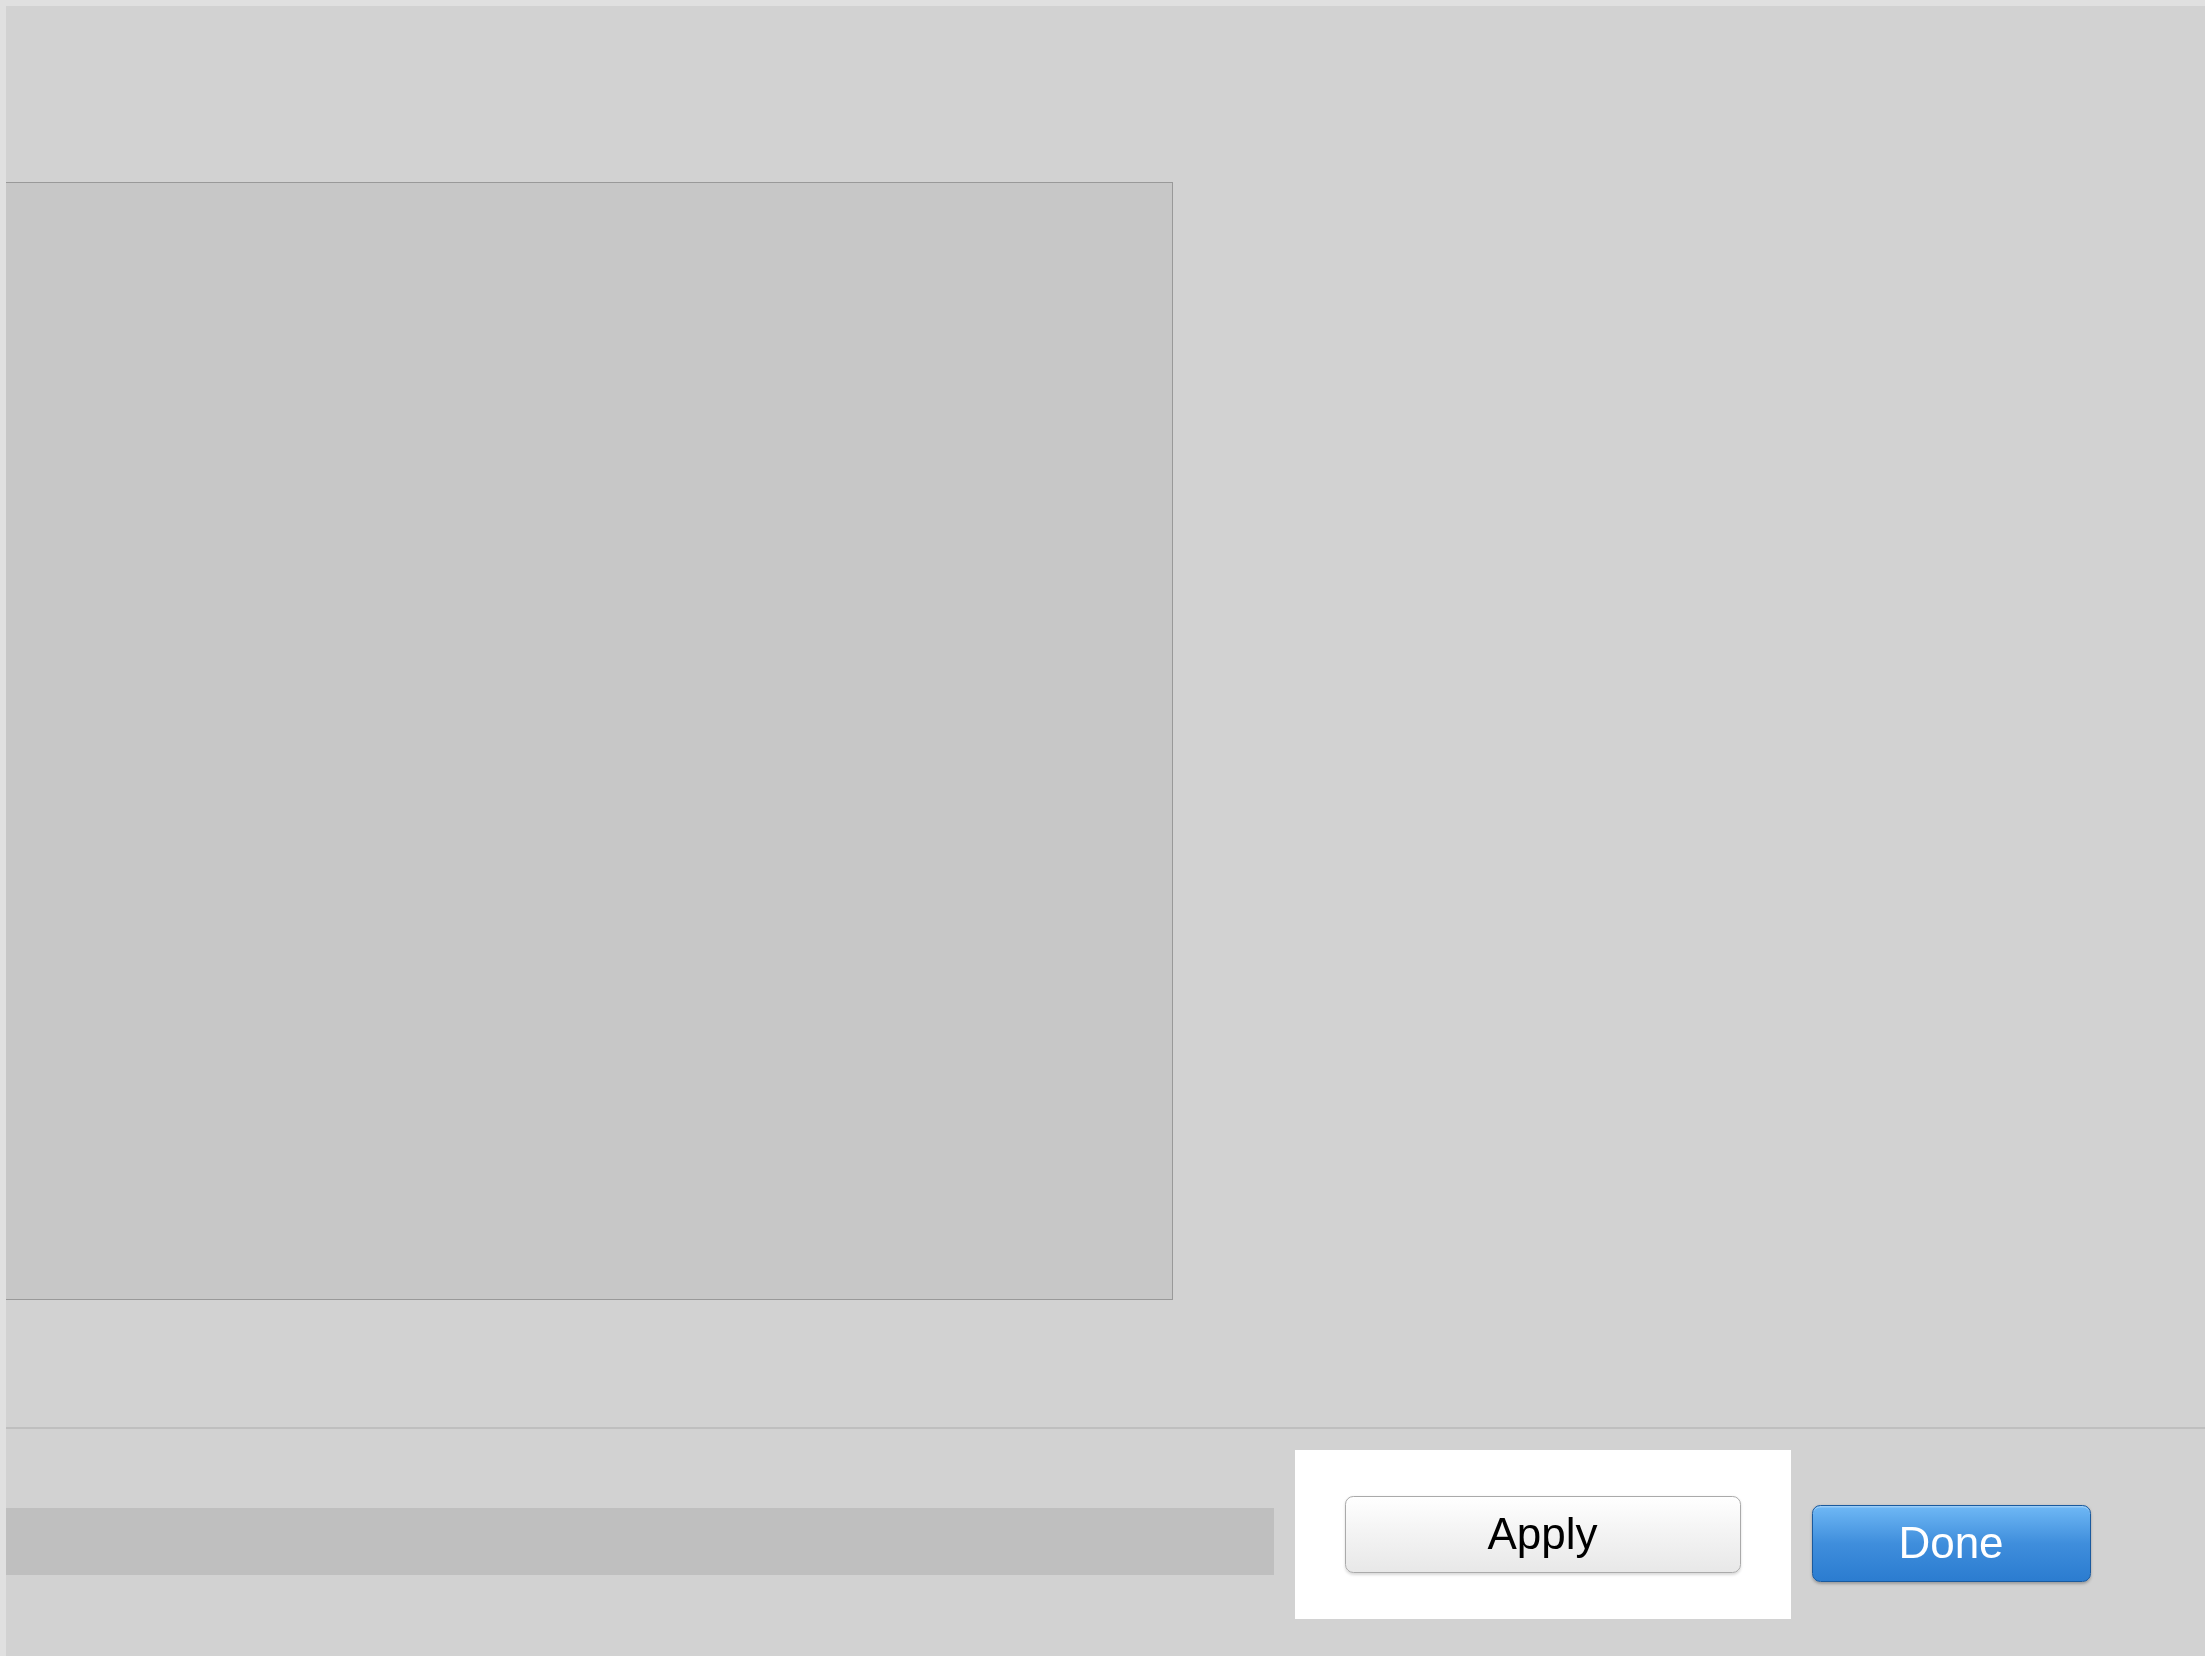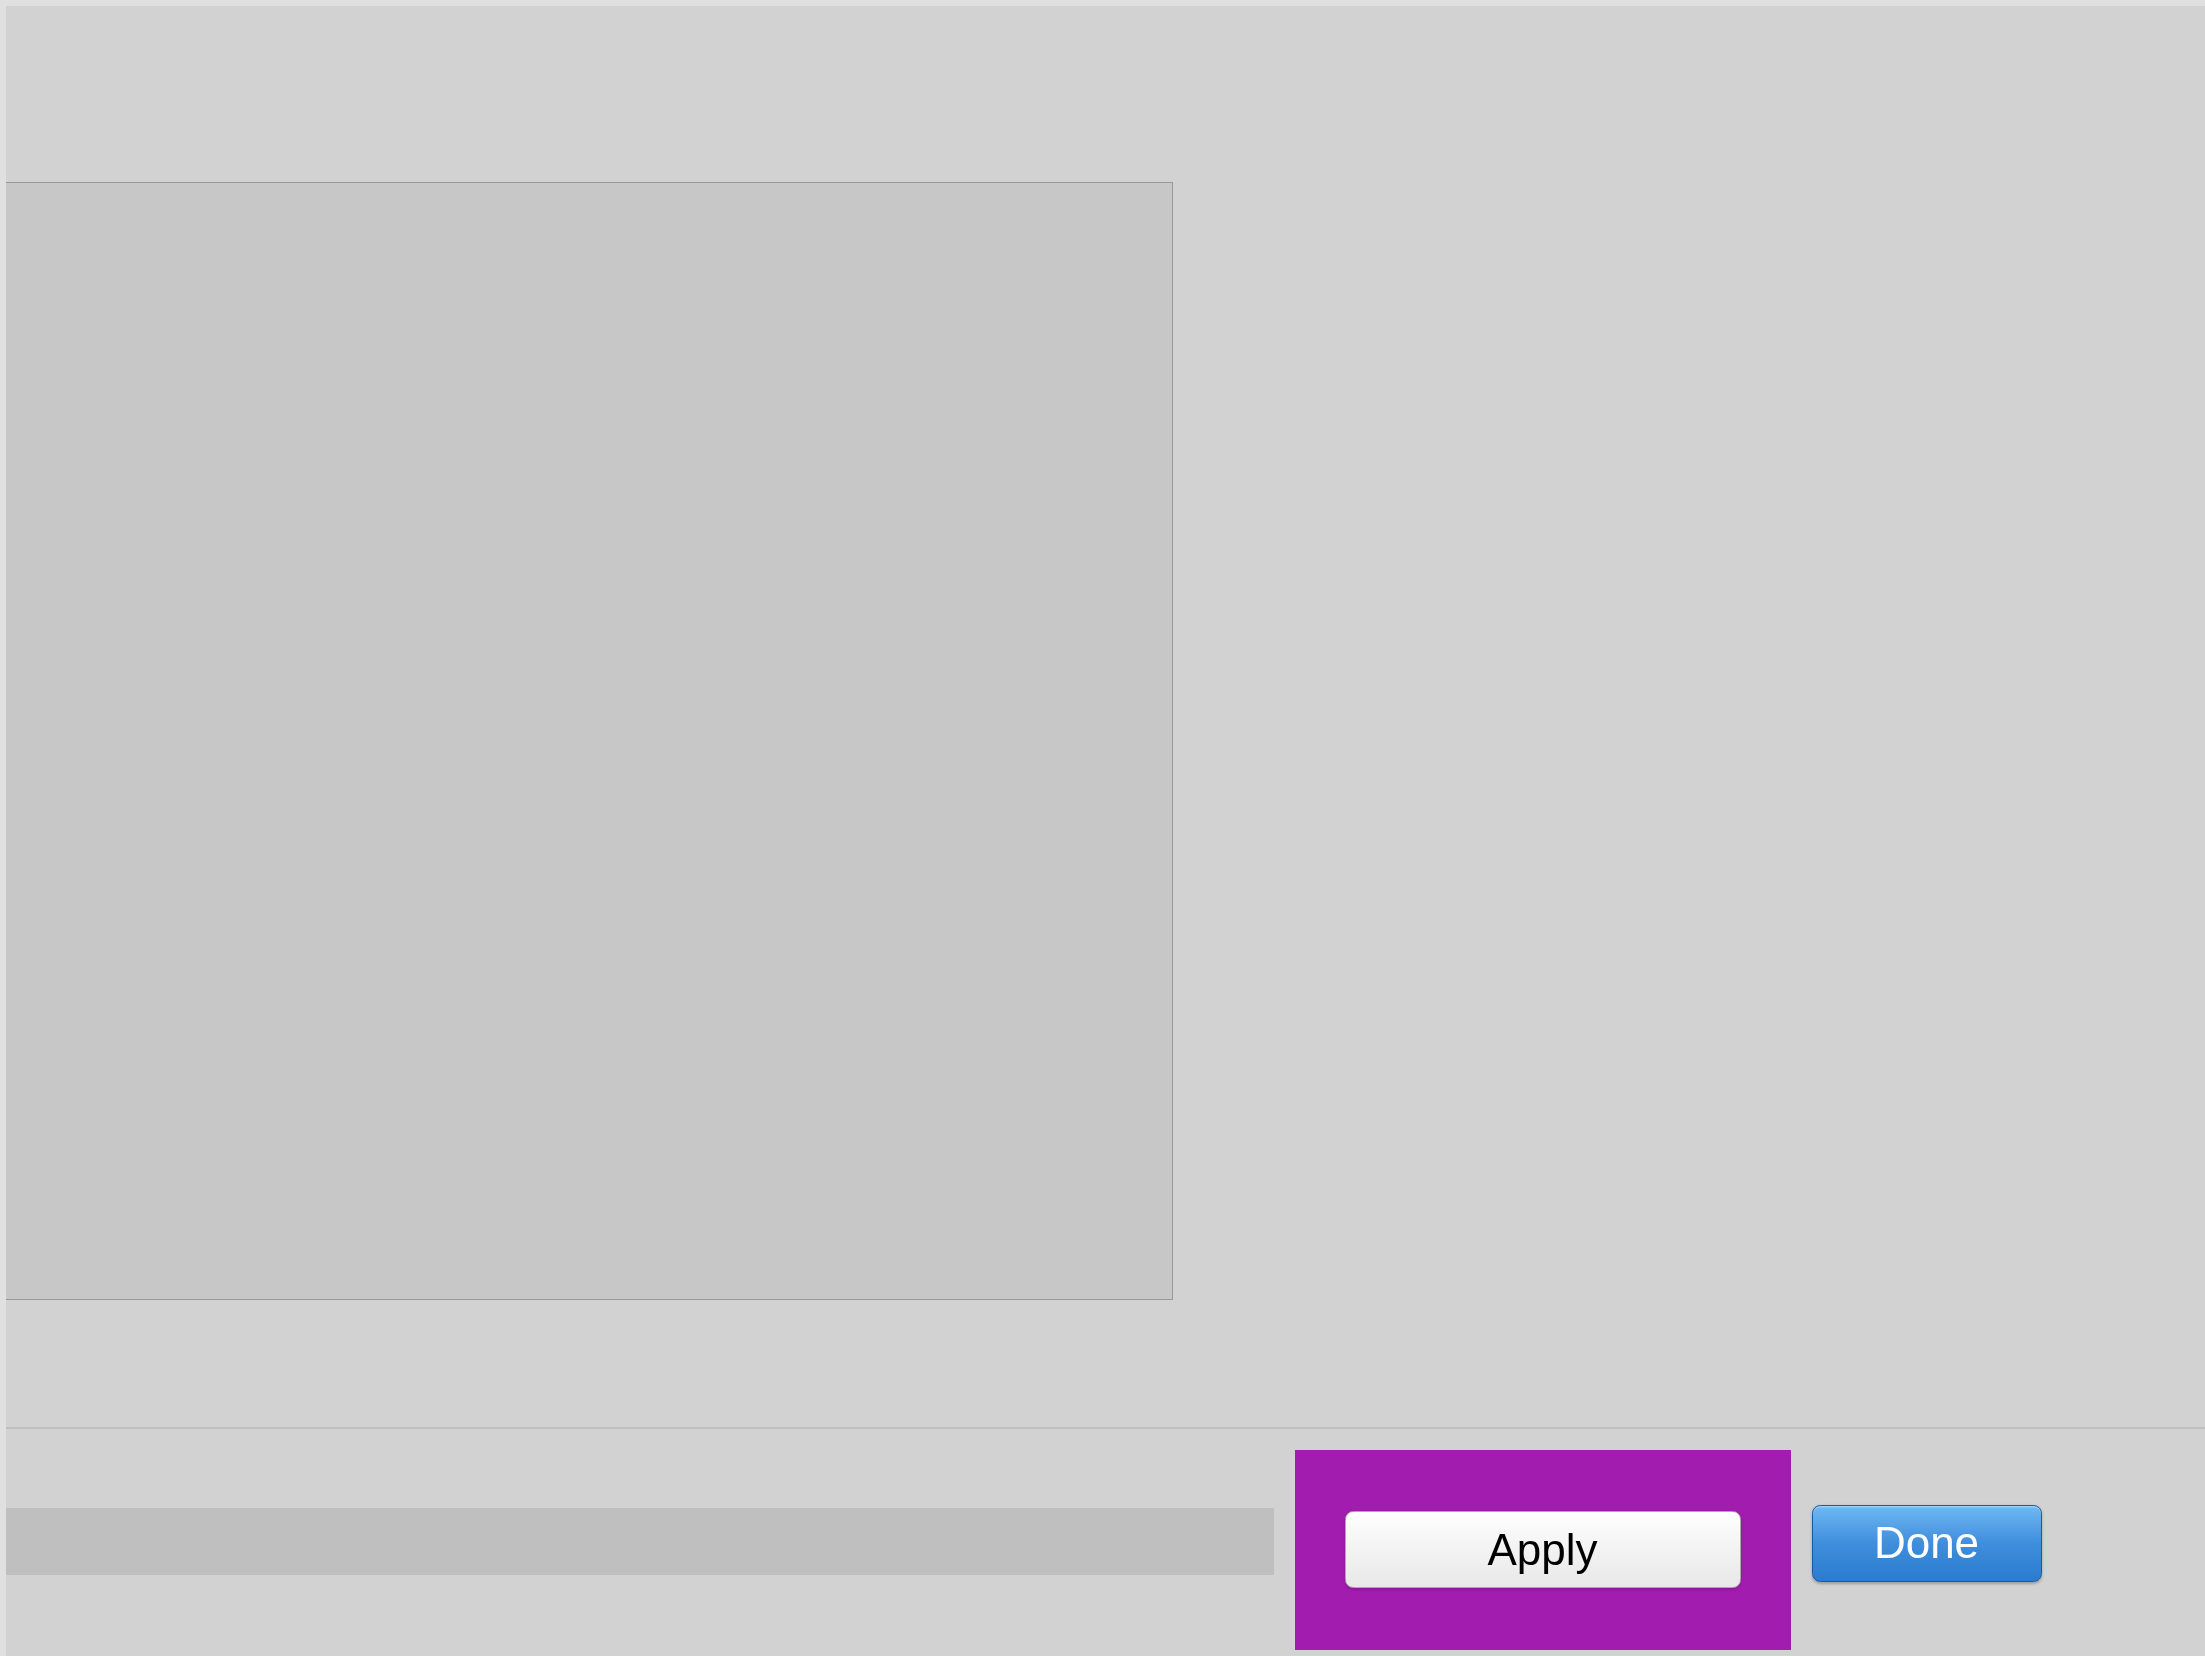--- a/index.html
+++ b/index.html
@@ -71,22 +71,22 @@
       width: 1268px;
       height: 67px;
       background: #bfbfbf;
     }
 
     .highlight-box {
       position: absolute;
       top: 1444px;
       left: 1289px;
       width: 496px;
-      height: 200px;
-      background: #a21caf;
+      height: 169px;
+      background: #ffffff;
       display: flex;
       align-items: center;
       justify-content: center;
     }
 
     .apply-button {
       width: 396px;
       height: 77px;
       background: linear-gradient(to bottom, #ffffff 0%, #f5f5f5 40%, #e8e8e8 100%);
       border: 1.4px solid #aaaaaa;
@@ -96,21 +96,21 @@
       font-weight: 400;
       color: #000000;
       cursor: pointer;
       font-family: inherit;
     }
 
     .done-button {
       position: absolute;
       top: 1499px;
       left: 1806px;
-      width: 230px;
+      width: 279px;
       height: 77px;
       background: linear-gradient(to bottom, #6fb8f5 0%, #3f8edc 50%, #2b7cd0 100%);
       border: 0.7px solid #1a5a9e;
       border-radius: 8.3px;
       box-shadow: inset 0 1.4px 0 rgba(255,255,255,0.3), 0 1.4px 2.8px rgba(0,0,0,0.25);
       font-size: 44px;
       font-weight: 400;
       color: #ffffff;
       cursor: pointer;
       font-family: inherit;

